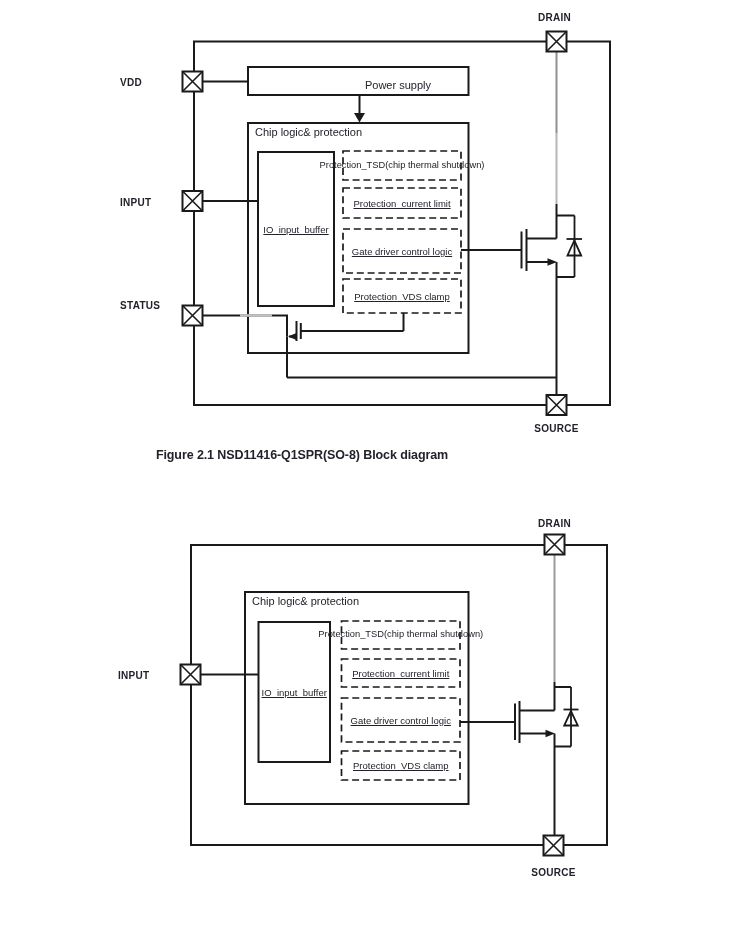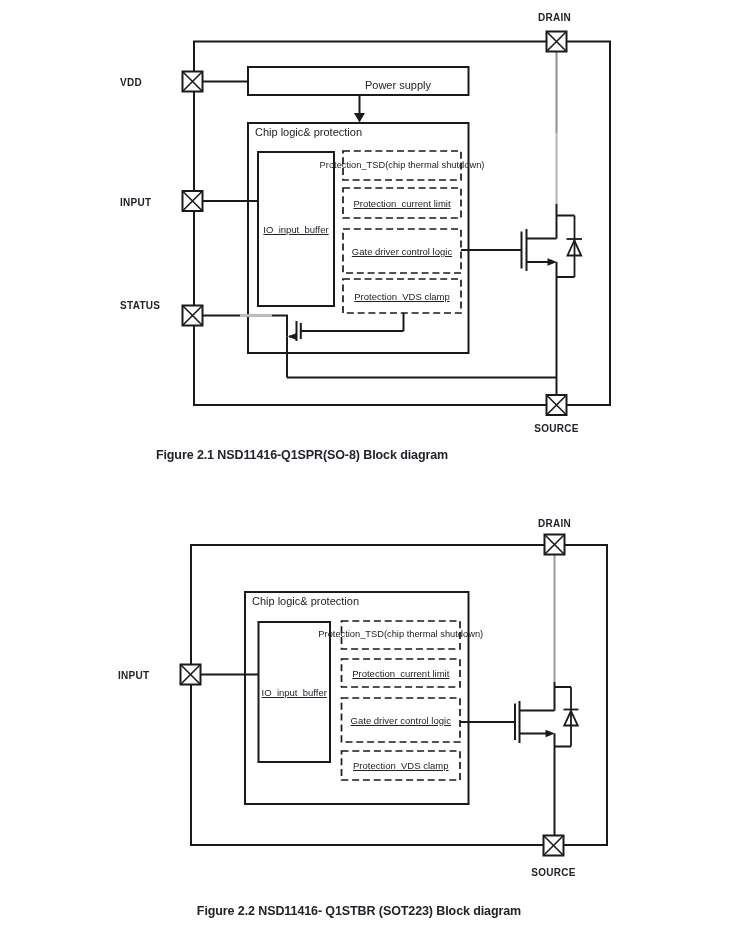--- a/index.html
+++ b/index.html
@@ -177,15 +177,14 @@
 
   <div class="lbl box11" style="left:252px;top:595px;">Chip logic&amp; protection</div>
   <div class="lbl box95 center" style="left:258.5px;top:622px;width:71.5px;height:140px;">IO_input_buffer</div>
   <div class="lbl box93 center col" style="left:341.5px;top:621px;width:118.5px;height:28px;">
     <div>Protection_TSD</div>
     <div>(chip thermal shutdown)</div>
   </div>
   <div class="lbl box95 center" style="left:341.5px;top:659px;width:118.5px;height:28px;">Protection_current limit</div>
   <div class="lbl box95 center" style="left:341.5px;top:698px;width:118.5px;height:44px;">Gate driver control logic</div>
   <div class="lbl box95 center" style="left:341.5px;top:751px;width:118.5px;height:29px;">Protection_VDS clamp</div>
-  <div class="lbl cap" style="left:0px;top:904px;width:718px;">Figure 2.2 NSD11416- Q1STBR (SOT223) Block diagram</div>
 
 </div>
 
 </body></html>

